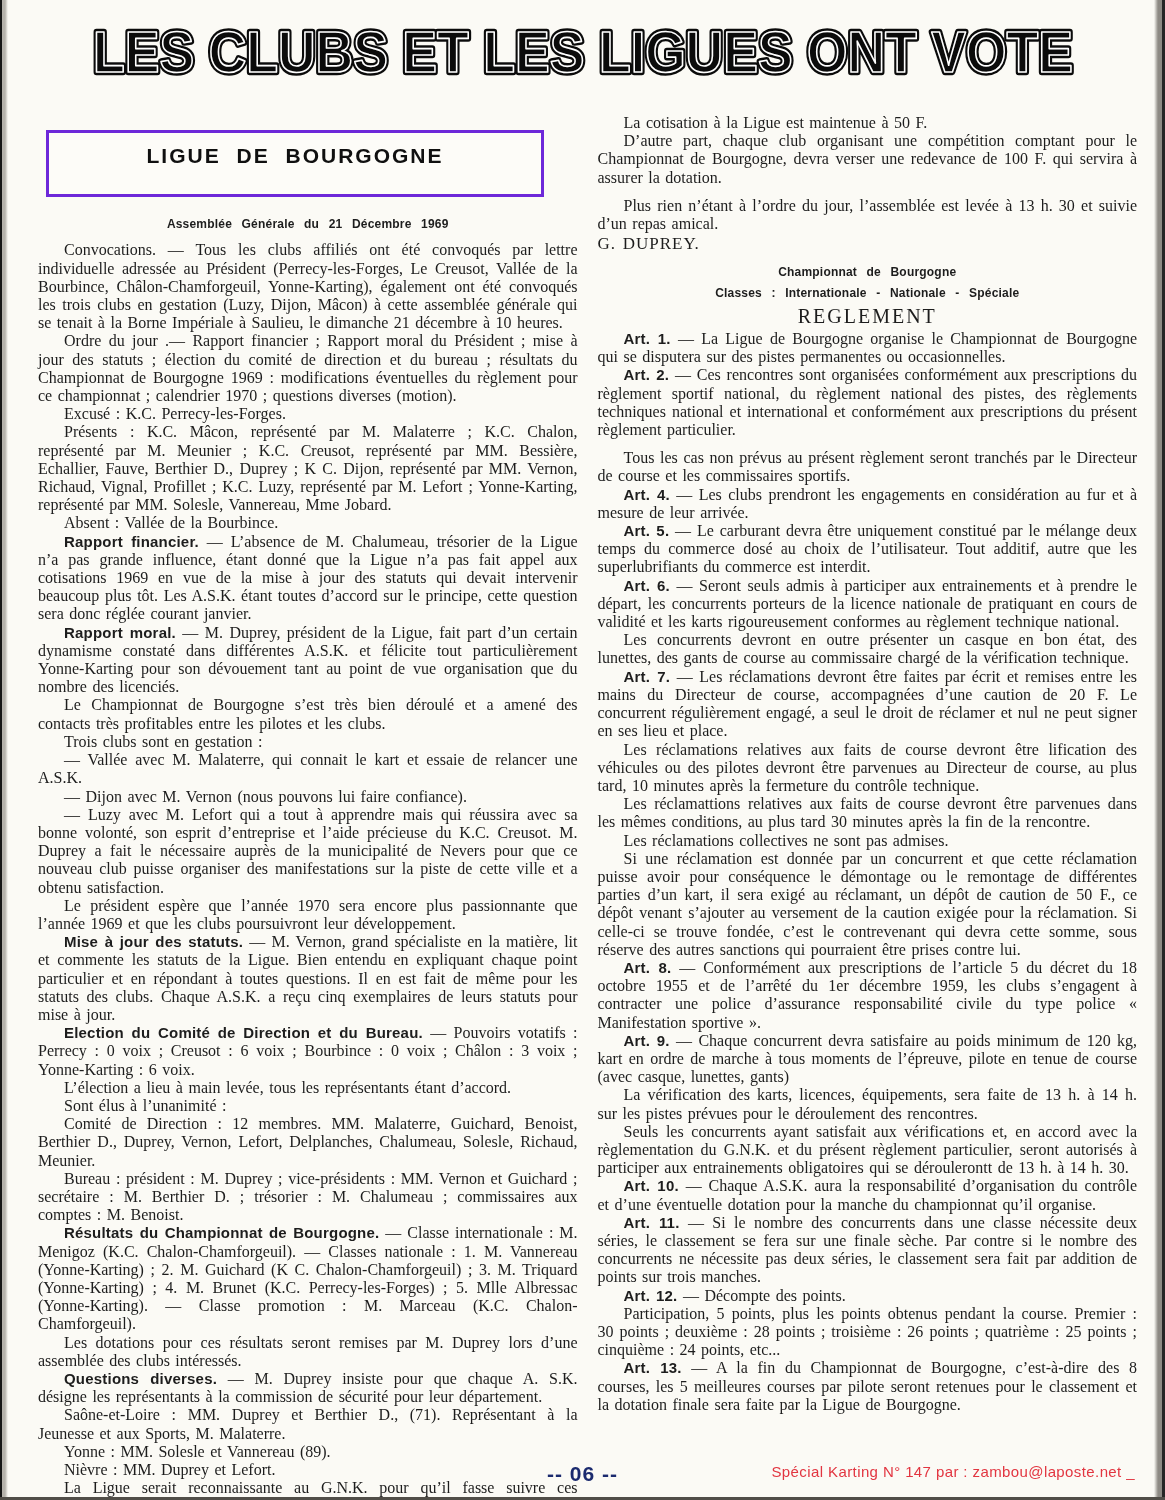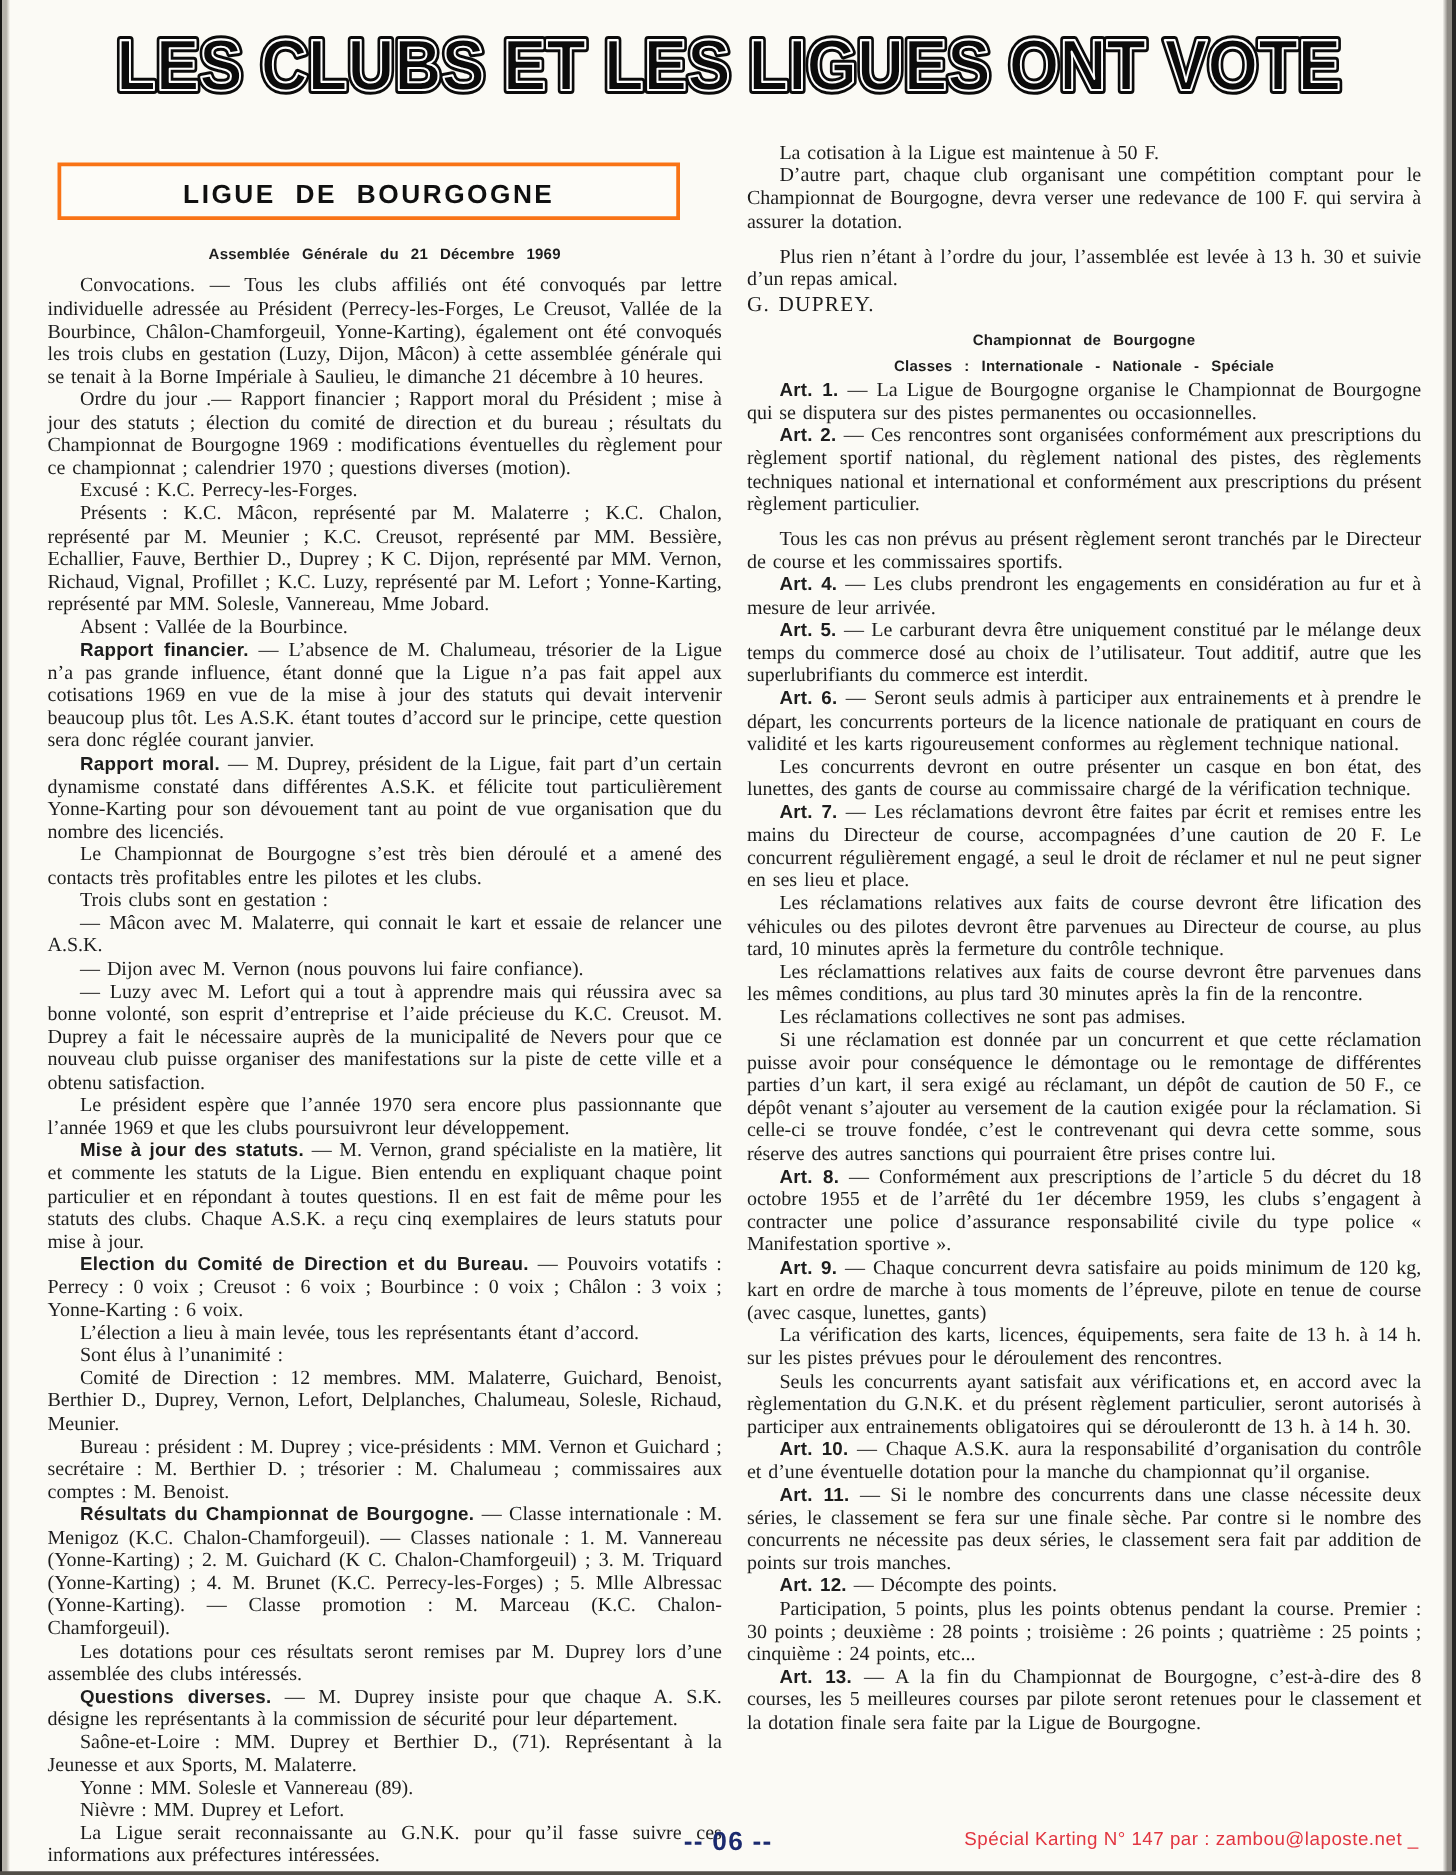--- a/index.html
+++ b/index.html
@@ -19,22 +19,22 @@
   .title-back  { fill:#0b0b0b; stroke:#0b0b0b; stroke-width:6.5; paint-order:stroke; stroke-linejoin:round;
                  font-family:"Liberation Sans", sans-serif; font-weight:bold; font-size:58px; }
   .title-front { fill:none; stroke:#ffffff; stroke-width:1.7; stroke-linejoin:round;
                  font-family:"Liberation Sans", sans-serif; font-weight:bold; font-size:58px; }
 
   .columns { display:flex; gap:20px; padding:0 28px 0 38px; }
   .col { width:541px; text-align:justify; font-size:16px; line-height:18.2px; word-spacing:1.5px; }
   .col-right { padding-top:20px; }
 
   .league-box {
-    box-sizing:border-box; width:498px; margin:36px 0 18px 8px; border:3px solid #f97316;
-    background:#fdfcf8; text-align:center; padding:14px 4px 6px;
+    box-sizing:border-box; width:498px; margin:36px 0 18px 8px; border:3px solid #6d28d9;
+    background:#fdfcf8; text-align:center; padding:14px 4px 27px;
   }
   .league-box span {
     font-family:"Liberation Sans", sans-serif; font-weight:bold; font-size:21px;
     letter-spacing:2px; word-spacing:8px; color:#101010;
   }
 
   .para { margin:0; text-indent:26px; }
   .para .lead { font-family:"Liberation Sans", sans-serif; font-weight:bold; font-size:15px; letter-spacing:.2px; }
   .h-sans { font-family:"Liberation Sans", sans-serif; font-weight:bold; font-size:12px;
             text-align:center; margin:2px 0; word-spacing:6px; letter-spacing:.2px; }
@@ -76,21 +76,21 @@
   <h3 class="h-sans gap-bottom">Assemblée Générale du 21 Décembre 1969</h3>
       <p class="para">Convocations. — Tous les clubs affiliés ont été convoqués par lettre individuelle adressée au Président (Perrecy-les-Forges, Le Creusot, Vallée de la Bourbince, Châlon-Chamforgeuil, Yonne-Karting), également ont été convoqués les trois clubs en gestation (Luzy, Dijon, Mâcon) à cette assemblée générale qui se tenait à la Borne Impériale à Saulieu, le dimanche 21 décembre à 10 heures.</p>
       <p class="para">Ordre du jour .— Rapport financier ; Rapport moral du Président ; mise à jour des statuts ; élection du comité de direction et du bureau ; résultats du Championnat de Bourgogne 1969 : modifications éventuelles du règlement pour ce championnat ; calendrier 1970 ; questions diverses (motion).</p>
       <p class="para">Excusé : K.C. Perrecy-les-Forges.</p>
       <p class="para">Présents : K.C. Mâcon, représenté par M. Malaterre ; K.C. Chalon, représenté par M. Meunier ; K.C. Creusot, représenté par MM. Bessière, Echallier, Fauve, Berthier D., Duprey ; K C. Dijon, représenté par MM. Vernon, Richaud, Vignal, Profillet ; K.C. Luzy, représenté par M. Lefort ; Yonne-Karting, représenté par MM. Solesle, Vannereau, Mme Jobard.</p>
       <p class="para">Absent : Vallée de la Bourbince.</p>
       <p class="para"><strong class="lead">Rapport financier.</strong> — L’absence de M. Chalumeau, trésorier de la Ligue n’a pas grande influence, étant donné que la Ligue n’a pas fait appel aux cotisations 1969 en vue de la mise à jour des statuts qui devait intervenir beaucoup plus tôt. Les A.S.K. étant toutes d’accord sur le principe, cette question sera donc réglée courant janvier.</p>
       <p class="para"><strong class="lead">Rapport moral.</strong> — M. Duprey, président de la Ligue, fait part d’un certain dynamisme constaté dans différentes A.S.K. et félicite tout particulièrement Yonne-Karting pour son dévouement tant au point de vue organisation que du nombre des licenciés.</p>
       <p class="para">Le Championnat de Bourgogne s’est très bien déroulé et a amené des contacts très profitables entre les pilotes et les clubs.</p>
       <p class="para">Trois clubs sont en gestation :</p>
-      <p class="para">— Mâcon avec M. Malaterre, qui connait le kart et essaie de relancer une A.S.K.</p>
+      <p class="para">— Vallée avec M. Malaterre, qui connait le kart et essaie de relancer une A.S.K.</p>
       <p class="para">— Dijon avec M. Vernon (nous pouvons lui faire confiance).</p>
       <p class="para">— Luzy avec M. Lefort qui a tout à apprendre mais qui réussira avec sa bonne volonté, son esprit d’entreprise et l’aide précieuse du K.C. Creusot. M. Duprey a fait le nécessaire auprès de la municipalité de Nevers pour que ce nouveau club puisse organiser des manifestations sur la piste de cette ville et a obtenu satisfaction.</p>
       <p class="para">Le président espère que l’année 1970 sera encore plus passionnante que l’année 1969 et que les clubs poursuivront leur développement.</p>
       <p class="para"><strong class="lead">Mise à jour des statuts.</strong> — M. Vernon, grand spécialiste en la matière, lit et commente les statuts de la Ligue. Bien entendu en expliquant chaque point particulier et en répondant à toutes questions. Il en est fait de même pour les statuts des clubs. Chaque A.S.K. a reçu cinq exemplaires de leurs statuts pour mise à jour.</p>
       <p class="para"><strong class="lead">Election du Comité de Direction et du Bureau.</strong> — Pouvoirs votatifs : Perrecy : 0 voix ; Creusot : 6 voix ; Bourbince : 0 voix ; Châlon : 3 voix ; Yonne-Karting : 6 voix.</p>
       <p class="para">L’élection a lieu à main levée, tous les représentants étant d’accord.</p>
       <p class="para">Sont élus à l’unanimité :</p>
       <p class="para">Comité de Direction : 12 membres. MM. Malaterre, Guichard, Benoist, Berthier D., Duprey, Vernon, Lefort, Delplanches, Chalumeau, Solesle, Richaud, Meunier.</p>
       <p class="para">Bureau : président : M. Duprey ; vice-présidents : MM. Vernon et Guichard ; secrétaire : M. Berthier D. ; trésorier : M. Chalumeau ; commissaires aux comptes : M. Benoist.</p>
       <p class="para"><strong class="lead">Résultats du Championnat de Bourgogne.</strong> — Classe internationale : M. Menigoz (K.C. Chalon-Chamforgeuil). — Classes nationale : 1. M. Vannereau (Yonne-Karting) ; 2. M. Guichard (K C. Chalon-Chamforgeuil) ; 3. M. Triquard (Yonne-Karting) ; 4. M. Brunet (K.C. Perrecy-les-Forges) ; 5. Mlle Albressac (Yonne-Karting). — Classe promotion : M. Marceau (K.C. Chalon-Chamforgeuil).</p>
@@ -101,20 +101,21 @@
       <p class="para">Nièvre : MM. Duprey et Lefort.</p>
       <p class="para">La Ligue serait reconnaissante au G.N.K. pour qu’il fasse suivre ces informations aux préfectures intéressées.</p>
     </div>
   <div class="col col-right" id="right-col">
       <p class="para">La cotisation à la Ligue est maintenue à 50 F.</p>
       <p class="para">D’autre part, chaque club organisant une compétition comptant pour le Championnat de Bourgogne, devra verser une redevance de 100 F. qui servira à assurer la dotation.</p>
       <p class="para gap-top">Plus rien n’étant à l’ordre du jour, l’assemblée est levée à 13 h. 30 et suivie d’un repas amical.</p>
       <p class="signature">G. DUPREY.</p>
       <h3 class="h-sans gap-top">Championnat de Bourgogne</h3>
       <h3 class="h-sans">Classes : Internationale - Nationale - Spéciale</h3>
+      <h3 class="h-serif">REGLEMENT</h3>
       <p class="para"><strong class="lead">Art. 1.</strong> — La Ligue de Bourgogne organise le Championnat de Bourgogne qui se disputera sur des pistes permanentes ou occasionnelles.</p>
       <p class="para"><strong class="lead">Art. 2.</strong> — Ces rencontres sont organisées conformément aux prescriptions du règlement sportif national, du règlement national des pistes, des règlements techniques national et international et conformément aux prescriptions du présent règlement particulier.</p>
       <p class="para gap-top">Tous les cas non prévus au présent règlement seront tranchés par le Directeur de course et les commissaires sportifs.</p>
       <p class="para"><strong class="lead">Art. 4.</strong> — Les clubs prendront les engagements en considération au fur et à mesure de leur arrivée.</p>
       <p class="para"><strong class="lead">Art. 5.</strong> — Le carburant devra être uniquement constitué par le mélange deux temps du commerce dosé au choix de l’utilisateur. Tout additif, autre que les superlubrifiants du commerce est interdit.</p>
       <p class="para"><strong class="lead">Art. 6.</strong> — Seront seuls admis à participer aux entrainements et à prendre le départ, les concurrents porteurs de la licence nationale de pratiquant en cours de validité et les karts rigoureusement conformes au règlement technique national.</p>
       <p class="para">Les concurrents devront en outre présenter un casque en bon état, des lunettes, des gants de course au commissaire chargé de la vérification technique.</p>
       <p class="para"><strong class="lead">Art. 7.</strong> — Les réclamations devront être faites par écrit et remises entre les mains du Directeur de course, accompagnées d’une caution de 20 F. Le concurrent régulièrement engagé, a seul le droit de réclamer et nul ne peut signer en ses lieu et place.</p>
       <p class="para">Les réclamations relatives aux faits de course devront être lification des véhicules ou des pilotes devront être parvenues au Directeur de course, au plus tard, 10 minutes après la fermeture du contrôle technique.</p>
       <p class="para">Les réclamattions relatives aux faits de course devront être parvenues dans les mêmes conditions, au plus tard 30 minutes après la fin de la rencontre.</p>

